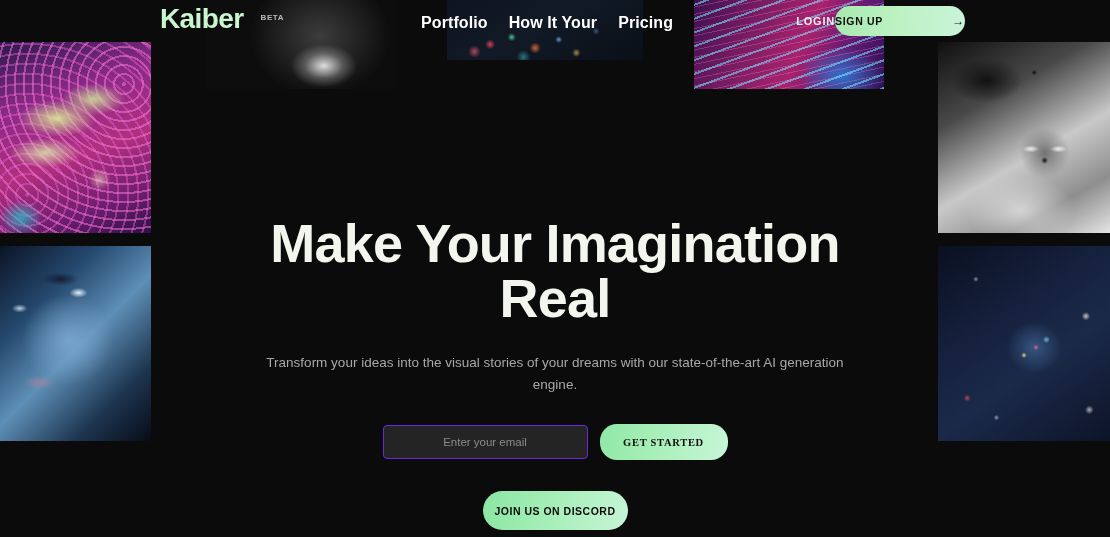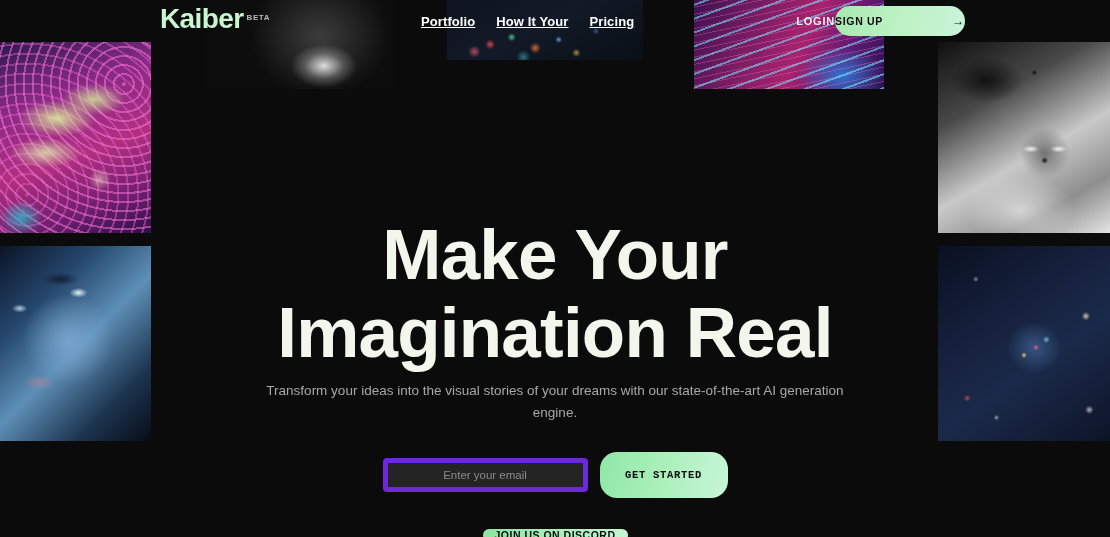--- a/index.html
+++ b/index.html
@@ -113,29 +113,29 @@
   .brand {
     position: absolute; left: 160px; top: 4px;
     display: flex; align-items: flex-start;
   }
   .brand-name {
     font-size: 28px; font-weight: bold; color: #c9f5cf;
     letter-spacing: -0.6px; line-height: 30px;
   }
   .brand-beta {
     font-size: 8px; color: #b9b9b9; letter-spacing: 0.6px;
-    margin-left: 3px; margin-top: 9px; font-weight: bold;
+    margin-left: 17px; margin-top: 9px; font-weight: bold;
   }
   .nav-links {
     position: absolute; left: 421px; top: 14px;
     display: flex; align-items: center; gap: 21px;
   }
   .nav-link {
-    font-size: 13px; font-weight: bold; color: #ffffff;
-    letter-spacing: 0.1px; white-space: nowrap; cursor: pointer; text-decoration: underline;
+    font-size: 16px; font-weight: bold; color: #ffffff;
+    letter-spacing: 0.1px; white-space: nowrap; cursor: pointer;
   }
   .nav-right {
     position: absolute; right: 145px; top: 6px;
     display: flex; align-items: center; 
   }
   .login-link {
     font-size: 11px; font-weight: bold; color: #f0f0f0;
     letter-spacing: 0.8px; cursor: pointer;
   }
   .signup-btn {
@@ -151,43 +151,43 @@
   
   .hero {
     position: absolute; left: 0; top: 0; width: 1110px; height: 537px;
     display: flex; flex-direction: column; align-items: center;
     justify-content: flex-start; z-index: 15; pointer-events: none;
   }
   .hero > * { pointer-events: auto; }
   .hero-title {
     margin-top: 216px;
     width: 640px; text-align: center;
-    font-size: 71px; line-height: 78px; font-weight: bold;
+    font-size: 54px; line-height: 55px; font-weight: bold;
     color: #f2f6ec; letter-spacing: -0.8px;
   }
   .hero-sub {
-    margin-top: 8px; width: 600px; text-align: center;
+    margin-top: 26px; width: 600px; text-align: center;
     font-size: 13.5px; line-height: 22px; color: #a8a8a8;
   }
   .signup-row {
     margin-top: 28px; display: flex; align-items: center; gap: 12px;
   }
   .email-input {
     width: 205px; height: 34px; border-radius: 4px;
-    border: 5px solid #6d28d9; background: #242424;
+    border: 1px solid #6d28d9; background: #242424;
     color: #d8d8d8; font-size: 11.5px; text-align: center;
     outline: none; font-family: "Liberation Sans", sans-serif;
   }
   .email-input::placeholder { color: #8b8b8b; }
   .get-started-btn {
-    width: 128px; height: 46px; border-radius: 17px; border: none;
+    width: 128px; height: 36px; border-radius: 17px; border: none;
     background: linear-gradient(100deg, #8fe8a6 0%, #a9efb9 45%, #c7f6d8 100%);
     color: #0b0b0b; font-size: 10.5px; font-weight: bold;
     letter-spacing: 0.7px; cursor: pointer;
-    font-family: Liberation Mono, monospace;
+    font-family: Liberation Serif, serif;
   }
   .discord-btn {
     margin-top: 31px;
     width: 145px; height: 39px; border-radius: 21px; border: none;
     background: linear-gradient(105deg, #8ae6a2 0%, #a5eeb6 45%, #c6f5d6 100%);
     color: #0b0b0b; font-size: 10.5px; font-weight: bold;
     letter-spacing: 0.5px; cursor: pointer;
     font-family: "Liberation Sans", sans-serif;
   }
 </style>

